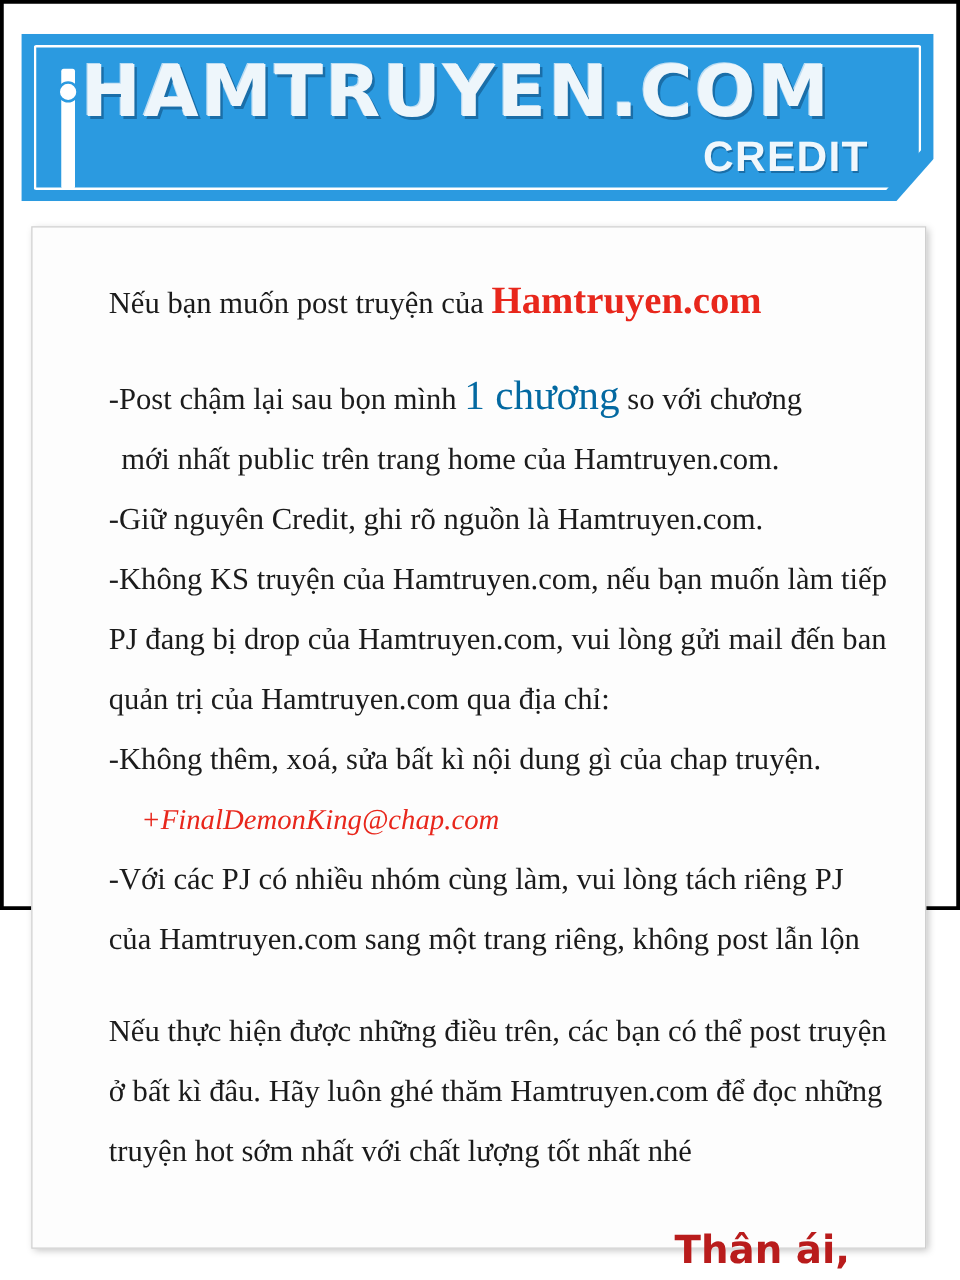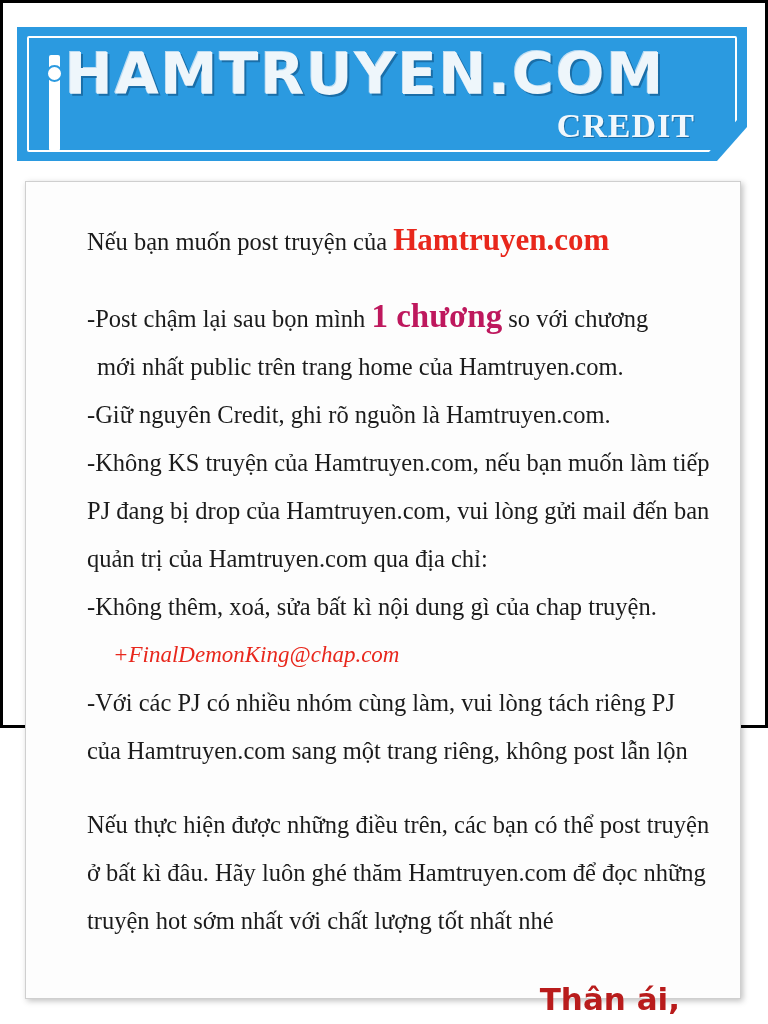--- a/index.html
+++ b/index.html
@@ -63,21 +63,21 @@
     color: #eef6fb;
     text-shadow:
        2px 2px 0 #1a6ea8,
       -1px -1px 0 #bcdcf2;
     white-space: nowrap;
   }
   .credit-title {
     position: absolute;
     right: 52px;
     top: 80px;
-    font-family: Liberation Serif, serif;
+    font-family: Liberation Sans, sans-serif;
     font-weight: bold;
     font-size: 34px;
     letter-spacing: 1px;
     color: #f0f7fc;
     text-shadow: 1px 1px 0 #1a6ea8;
     white-space: nowrap;
   }
   .bookmark {
     position: absolute;
     left: 32px;
@@ -116,23 +116,23 @@
     left: 61px;
     top: 34px;
     right: 26px;
     font-size: 24.5px;
     line-height: 48px;
     color: #1b1b1b;
     font-family: "Liberation Serif", serif;
   }
   .wrap-line { white-space: normal; }
   .big-red {
-    color: #be185d;
+    color: #0369a1;
     font-size: 33px;
-    font-weight: bold;
+    font-weight: normal;
   }
   .brand-red {
     color: #e8271c;
     font-size: 31px;
     font-weight: bold;
   }
   .spacer { height: 26px; }
   .email {
     color: #e8271c;
     font-style: italic;

